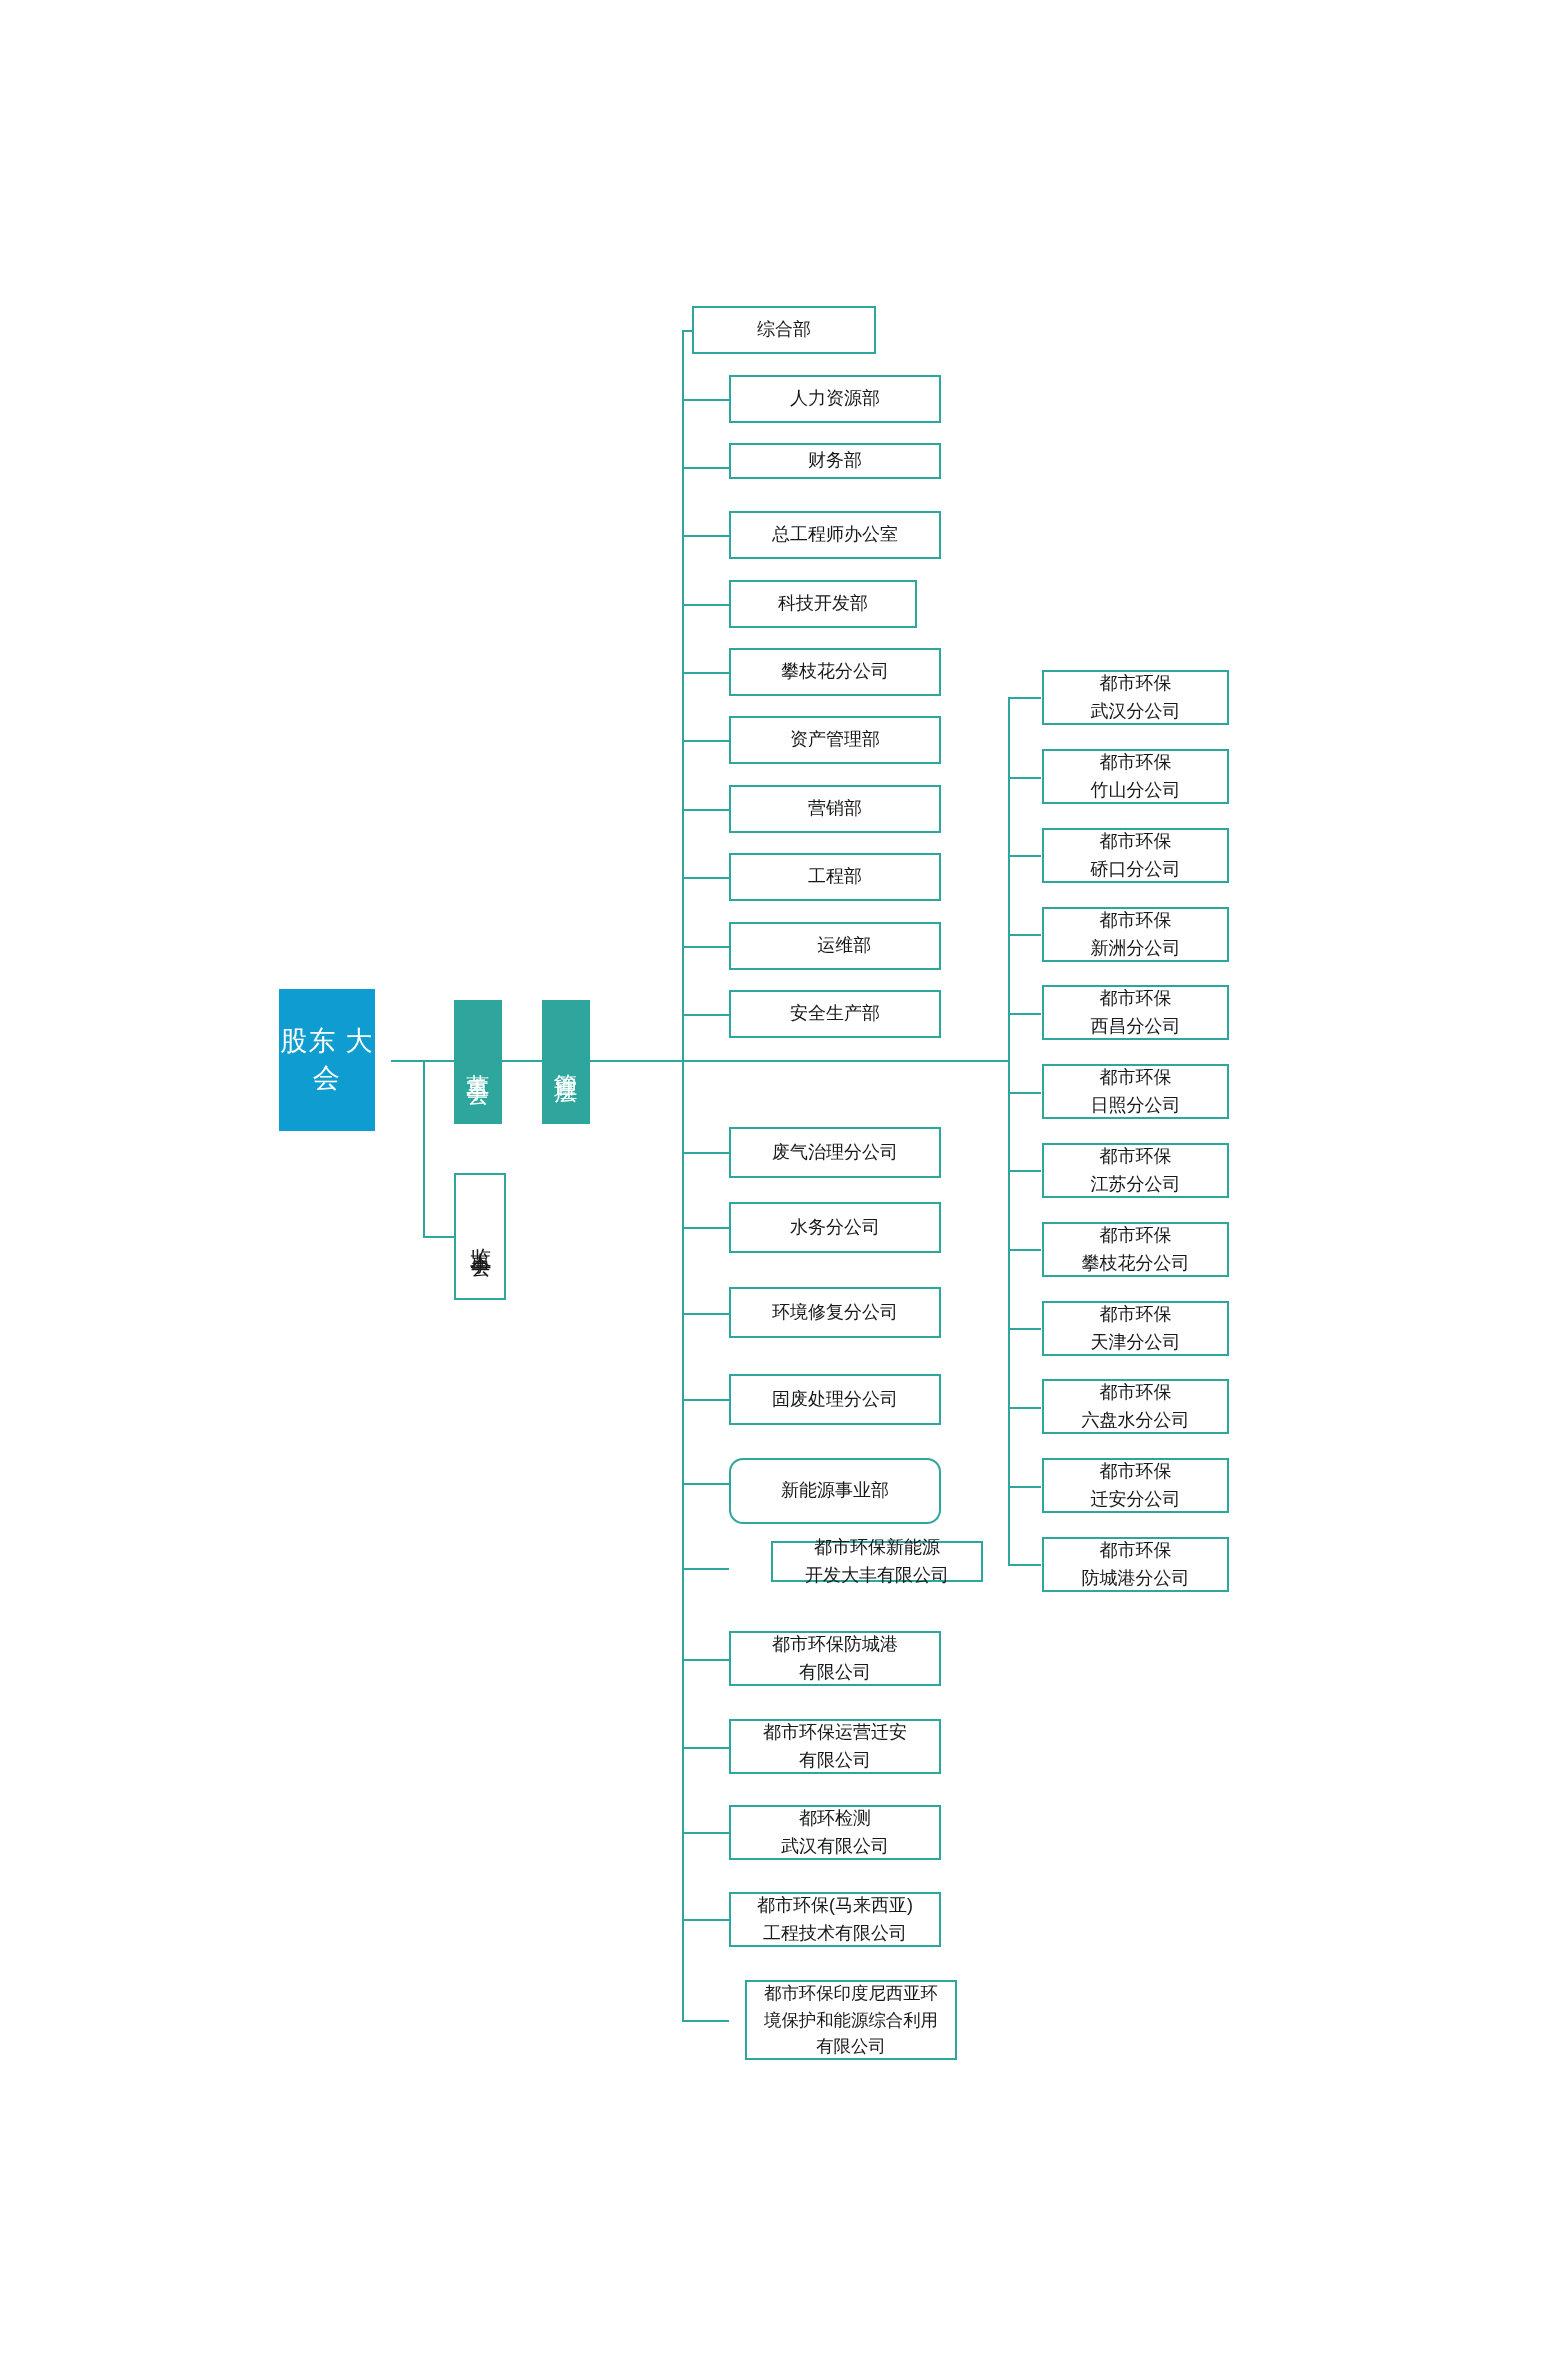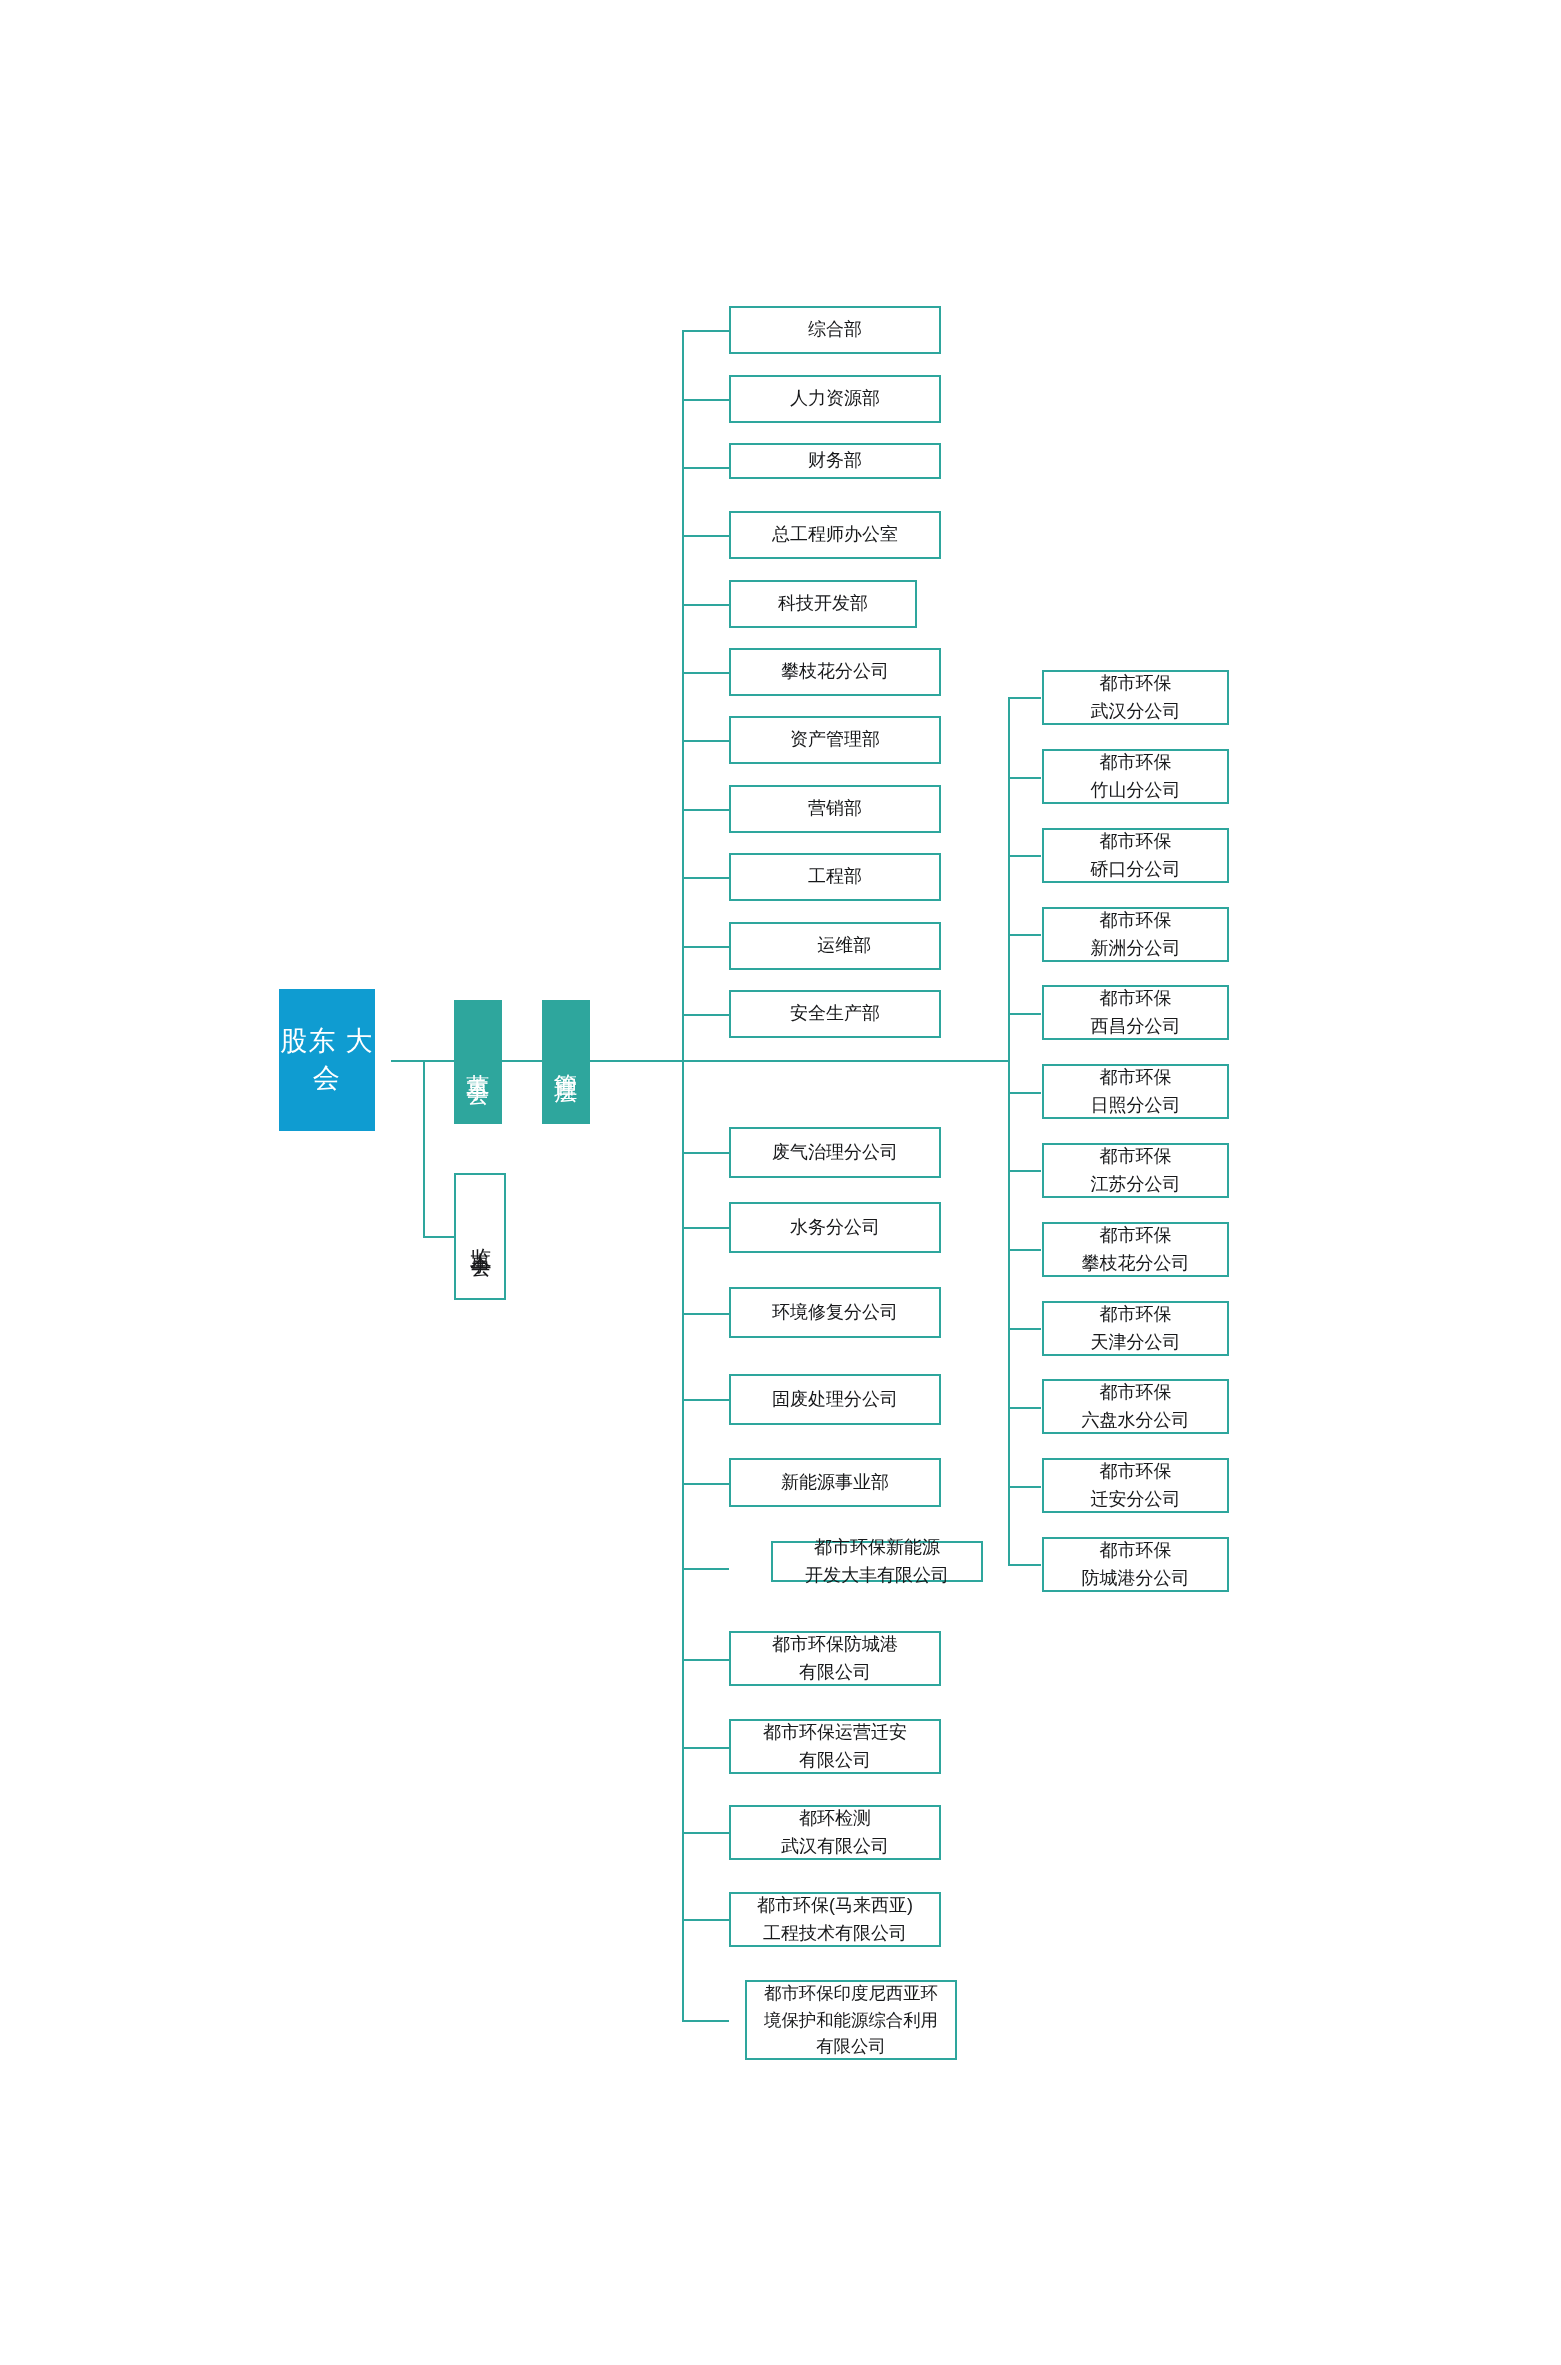--- a/index.html
+++ b/index.html
@@ -81,38 +81,38 @@
   <div class="node root" style="left:279px;top:989px;width:96px;height:142px;">股东
 大会</div>
 
   <div class="node vert-fill" style="left:454px;top:1000px;width:48px;height:124px;">董事会</div>
 
   <div class="node vert-fill" style="left:542px;top:1000px;width:48px;height:124px;">管理层</div>
 
   <div class="node vert-out" style="left:454px;top:1173px;width:52px;height:127px;">监事会</div>
 
   <div id="dept-layer">
-      <div class="node leaf" style="left: 729px; top: 306px; width: 212px; height: 48px;">综合部</div>
+      <div class="node leaf" style="left: 692px; top: 306px; width: 184px; height: 48px;">综合部</div>
       <div class="node leaf" style="left: 729px; top: 375px; width: 212px; height: 48px;">人力资源部</div>
       <div class="node leaf" style="left: 729px; top: 443px; width: 212px; height: 36px;">财务部</div>
       <div class="node leaf" style="left: 729px; top: 511px; width: 212px; height: 48px;">总工程师办公室</div>
       <div class="node leaf" style="left: 729px; top: 580px; width: 188px; height: 48px;">科技开发部</div>
       <div class="node leaf" style="left: 729px; top: 648px; width: 212px; height: 48px;">攀枝花分公司</div>
       <div class="node leaf" style="left: 729px; top: 716px; width: 212px; height: 48px;">资产管理部</div>
       <div class="node leaf" style="left: 729px; top: 785px; width: 212px; height: 48px;">营销部</div>
       <div class="node leaf" style="left: 729px; top: 853px; width: 212px; height: 48px;">工程部</div>
       <div class="node leaf" style="left: 729px; top: 922px; width: 212px; height: 48px; padding-left: 24px;">运维部</div>
       <div class="node leaf" style="left: 729px; top: 990px; width: 212px; height: 48px;">安全生产部</div>
     </div>
   <div id="sub-layer">
       <div class="node leaf" style="left: 729px; top: 1127px; width: 212px; height: 51px;">废气治理分公司</div>
       <div class="node leaf" style="left: 729px; top: 1202px; width: 212px; height: 51px;">水务分公司</div>
       <div class="node leaf" style="left: 729px; top: 1287px; width: 212px; height: 51px;">环境修复分公司</div>
       <div class="node leaf" style="left: 729px; top: 1374px; width: 212px; height: 51px; text-align: center;">固废处理分公司</div>
-      <div class="node leaf" style="left: 729px; top: 1458px; width: 212px; height: 49px;">新能源事业部</div>
+      <div class="node leaf" style="left: 729px; top: 1458px; width: 212px; height: 66px; border-radius: 14px;">新能源事业部</div>
       <div class="node leaf" style="left: 771px; top: 1541px; width: 212px; height: 41px;">都市环保新能源
 开发大丰有限公司</div>
       <div class="node leaf" style="left: 729px; top: 1631px; width: 212px; height: 55px;">都市环保防城港
 有限公司</div>
       <div class="node leaf" style="left: 729px; top: 1719px; width: 212px; height: 55px;">都市环保运营迁安
 有限公司</div>
       <div class="node leaf" style="left: 729px; top: 1805px; width: 212px; height: 55px;">都环检测
 武汉有限公司</div>
       <div class="node leaf" style="left: 729px; top: 1892px; width: 212px; height: 55px;">都市环保(马来西亚)
 工程技术有限公司</div>

